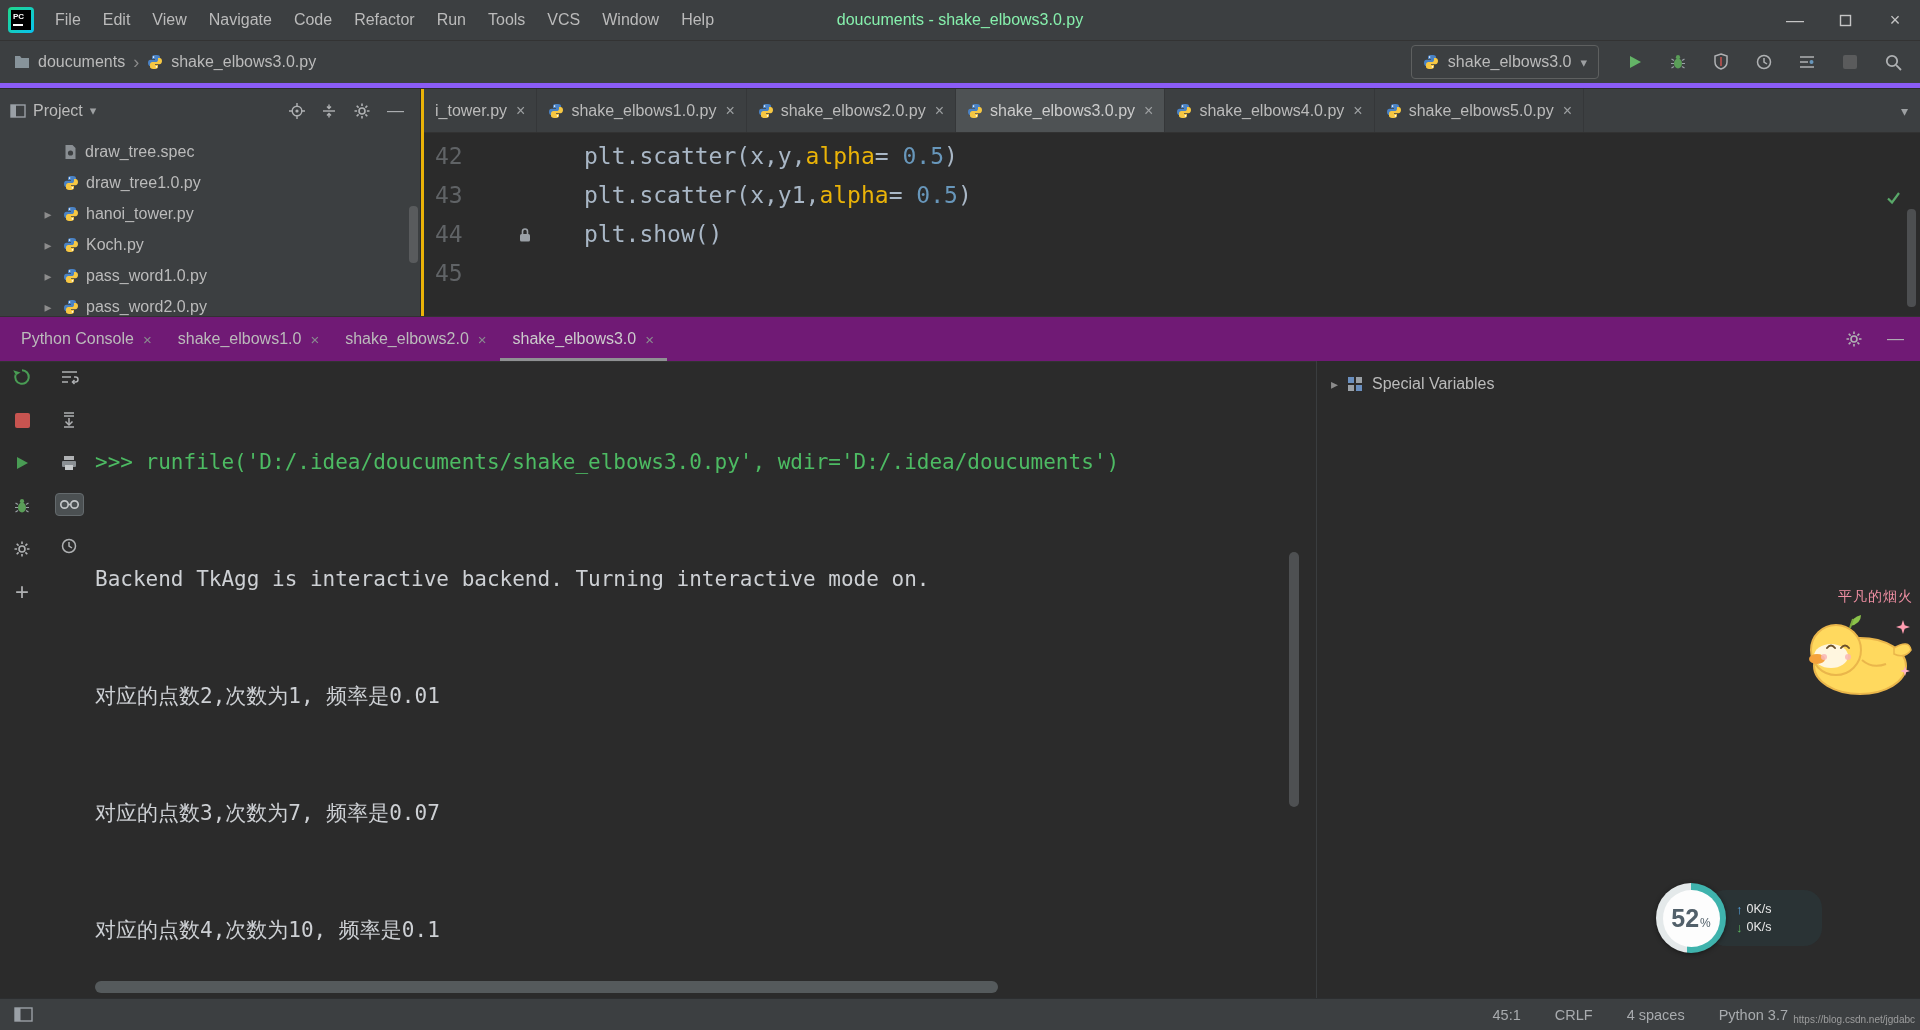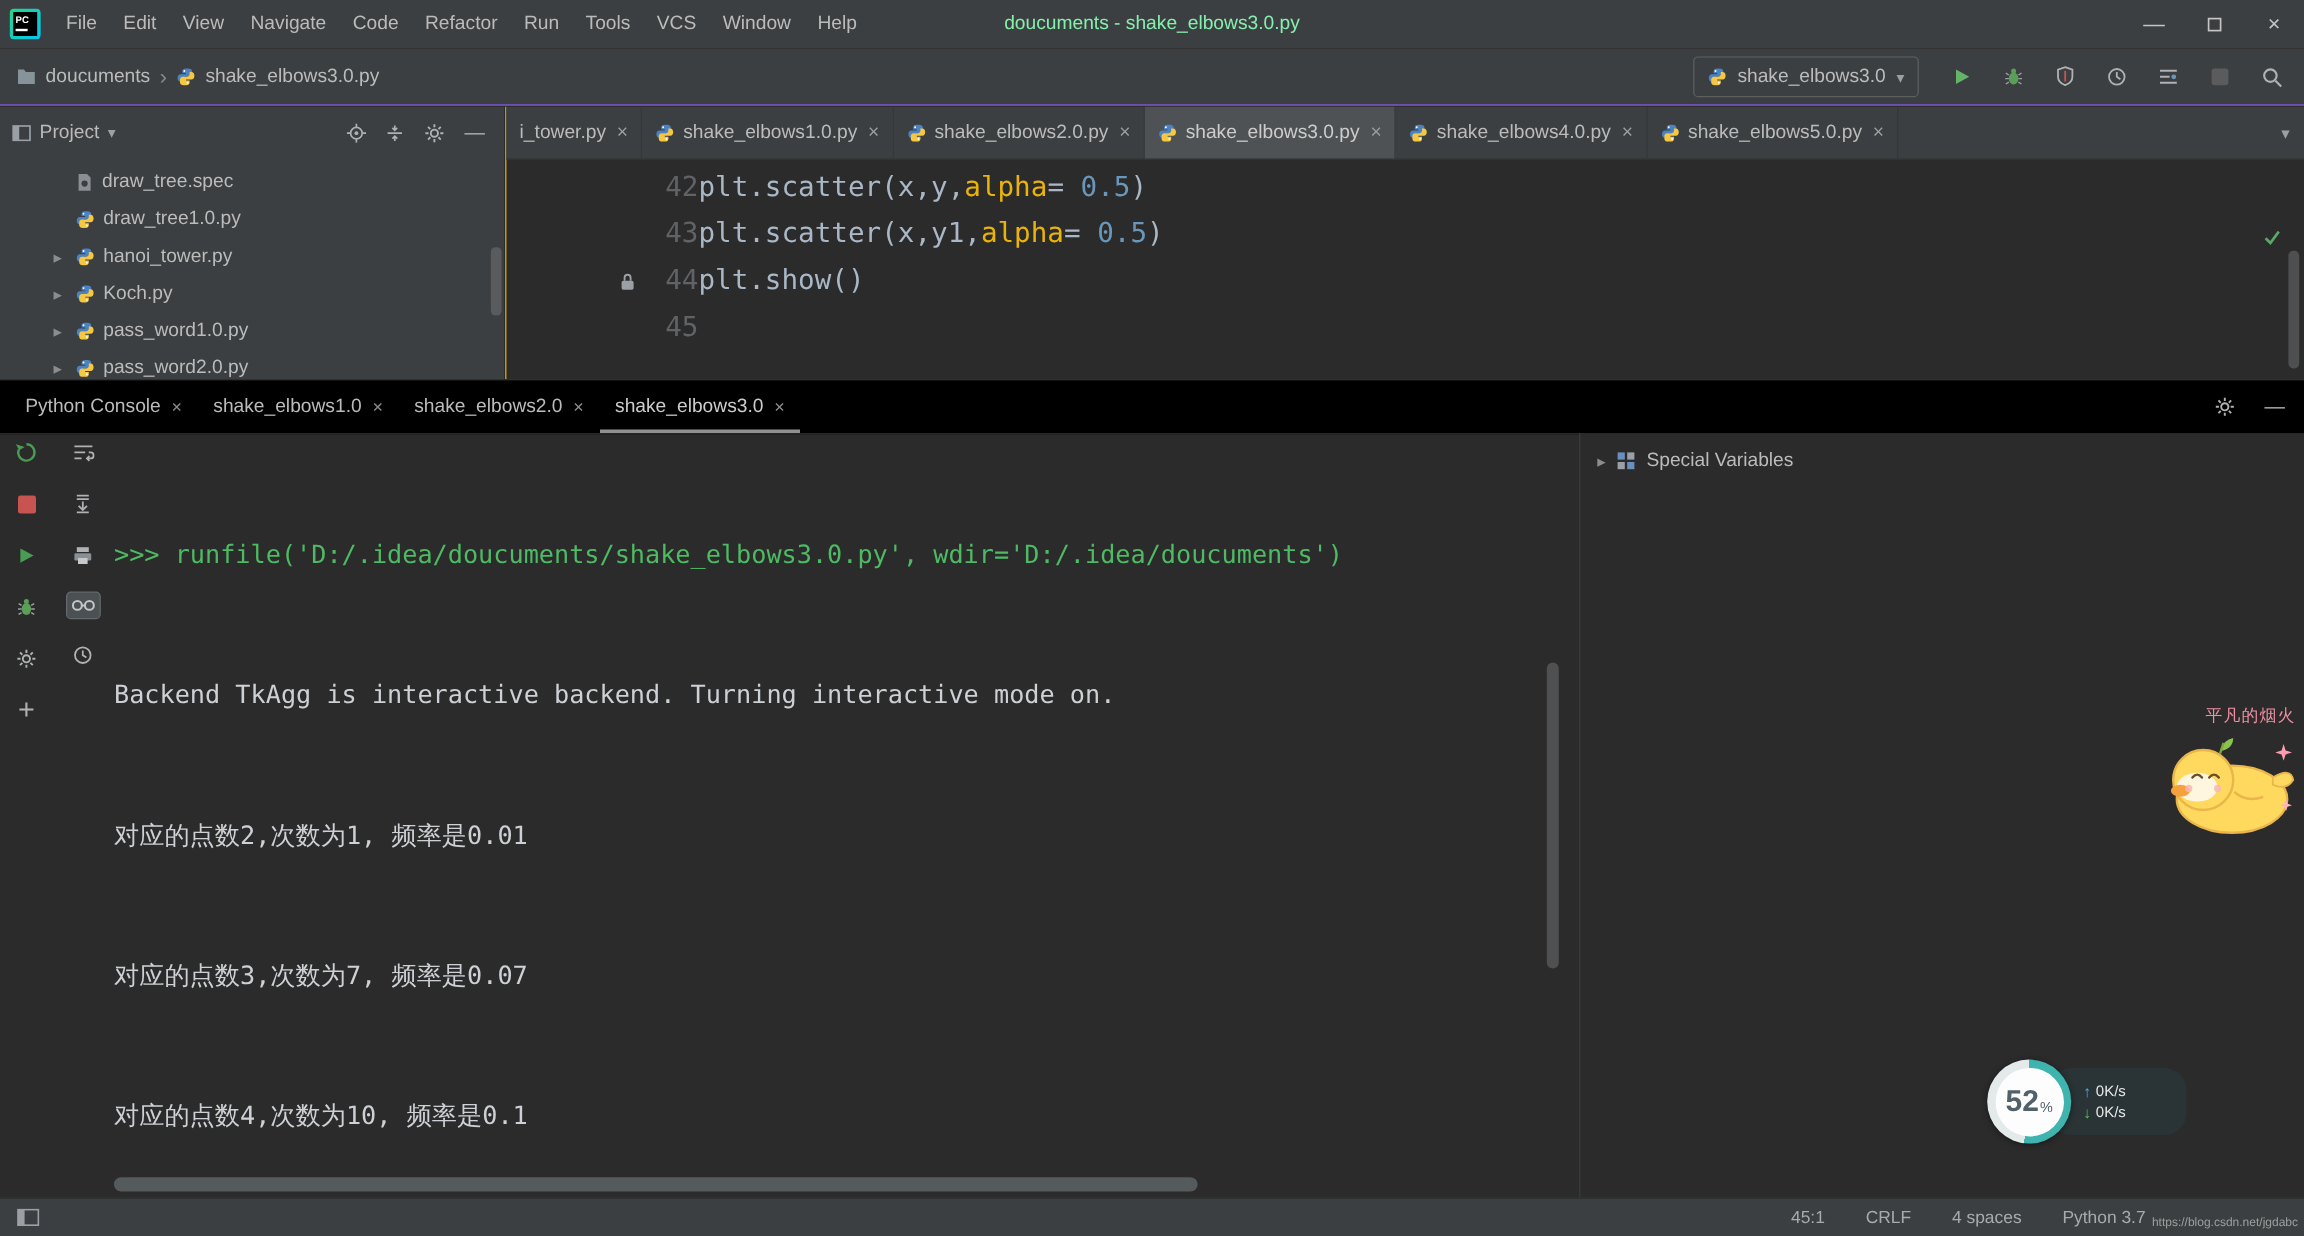--- a/index.html
+++ b/index.html
@@ -10,58 +10,58 @@
   .titlebar{position:absolute;top:0;left:0;right:0;height:40px;background:#3c3f41;display:flex;align-items:center;z-index:6;}
   .logo{margin:0 10px 0 8px;}
   .menu{display:flex;}
   .menu-item{padding:0 11px;line-height:40px;font-size:16px;color:#bbbbbb;cursor:default;}
   .window-title{position:absolute;left:0;right:0;text-align:center;color:#86efac;font-size:16px;pointer-events:none;}
   .win-controls{margin-left:auto;display:flex;height:100%;z-index:2;}
   .win-btn{width:50px;display:flex;align-items:center;justify-content:center;color:#c5c5c5;font-size:18px;}
 
   
   .toolbar{position:absolute;top:40px;left:0;right:0;height:48px;background:#3c3f41;border-top:1px solid #333;
-    border-bottom:1px solid #8b5cf6;display:flex;align-items:center;padding:0 14px;box-sizing:border-box;z-index:5;}
+    border-bottom:5px solid #8b5cf6;display:flex;align-items:center;padding:0 14px;box-sizing:border-box;z-index:5;}
   .crumbs{display:flex;align-items:center;gap:8px;font-size:16px;color:#bbbbbb;}
   .crumb-sep{color:#8a8a8a;font-size:18px;line-height:1;}
   .run-area{margin-left:auto;display:flex;align-items:center;gap:17px;}
   .run-config{display:flex;align-items:center;gap:9px;border:1px solid #5e6060;border-radius:4px;height:32px;
     padding:0 11px;font-size:16px;color:#bbbbbb;margin-right:6px;}
   .tool-btn{width:26px;height:26px;display:flex;align-items:center;justify-content:center;}
   .stop-sq{width:14px;height:14px;background:#6e6e6e;border-radius:2px;opacity:.6;}
 
   
   .project-pane{position:absolute;top:89px;left:0;width:420px;height:227px;background:#3c3f41;overflow:hidden;}
   .project-header{height:43px;display:flex;align-items:center;gap:7px;padding:0 10px;font-size:16px;color:#bbbbbb;}
   .caret{color:#9da0a2;font-size:13px;}
   .ph-icons{margin-left:auto;display:flex;align-items:center;gap:16px;padding-right:6px;}
   .tree{padding-top:4px;}
   .tree-row{height:31px;display:flex;align-items:center;gap:7px;padding-left:40px;font-size:16px;color:#bbbbbb;}
   .tree-chevron{width:16px;text-align:center;color:#8c8c8c;font-size:14px;}
   .proj-scroll{position:absolute;right:2px;top:117px;width:9px;height:57px;background:#595b5d;border-radius:4px;}
 
   
-  .editor-pane{position:absolute;top:89px;left:421px;right:0;height:227px;background:#2b2b2b;border-left:1px solid #eab308;text-align:right;}
+  .editor-pane{position:absolute;top:89px;left:421px;right:0;height:227px;background:#2b2b2b;border-left:3px solid #eab308;}
   .tabbar{height:43px;background:#3c3f41;border-bottom:1px solid #323232;display:flex;align-items:stretch;position:relative;}
   .tab{display:flex;align-items:center;gap:7px;padding:0 11px;font-size:16px;color:#bbbbbb;border-right:1px solid #353739;white-space:nowrap;}
   .tab.active{background:#4e5254;color:#cccccc;}
   .tab-close{color:#9da0a2;font-size:16px;margin-left:2px;}
   .tab-more{position:absolute;right:12px;top:0;bottom:0;display:flex;align-items:center;color:#9da0a2;font-size:14px;}
   .editor-body{position:relative;height:183px;overflow:hidden;font-family:"DejaVu Sans Mono",monospace;font-size:23px;line-height:39px;padding-top:4px;}
   .eline{display:flex;height:39px;}
   .gutter{flex:0 0 160px;color:#606366;padding-left:11px;box-sizing:border-box;position:relative;white-space:pre;}
   .gutter-icon{position:absolute;left:94px;top:11px;}
   .codetext{white-space:pre;}
   .tk-def{color:#a9b7c6;} .tk-param{color:#eab308;} .tk-num{color:#6897bb;}
   .inspect{position:absolute;right:18px;top:56px;}
   .editor-scroll{position:absolute;right:4px;top:76px;width:9px;height:98px;background:#4d4f51;border-radius:4px;}
 
   
   .bottom-pane{position:absolute;top:316px;left:0;right:0;height:682px;background:#2b2b2b;border-top:1px solid #323232;}
-  .console-tabsrow{height:44px;background:#000000;border-bottom:1px solid #323232;display:flex;align-items:center;padding-left:8px;position:relative;}
+  .console-tabsrow{height:44px;background:#701a75;border-bottom:1px solid #323232;display:flex;align-items:center;padding-left:8px;position:relative;}
   .ctab{display:flex;align-items:center;gap:9px;padding:0 13px;height:100%;font-size:16px;color:#bbbbbb;}
   .ctab.active{box-shadow:inset 0 -3px 0 #8f9193;color:#cccccc;}
   .ctab-close{color:#8a8d90;font-size:15px;}
   .row-icons{position:absolute;right:16px;display:flex;align-items:center;gap:24px;}
   .minim{color:#afb1b3;font-size:17px;}
 
   .console-pane{position:absolute;top:44px;left:0;width:1316px;bottom:0;}
   .cicons-1{position:absolute;left:0;top:3px;width:44px;display:flex;flex-direction:column;align-items:center;gap:17px;}
   .cicons-2{position:absolute;left:44px;top:3px;width:50px;display:flex;flex-direction:column;align-items:center;gap:17px;}
   .cbtn{width:26px;height:26px;display:flex;align-items:center;justify-content:center;}

